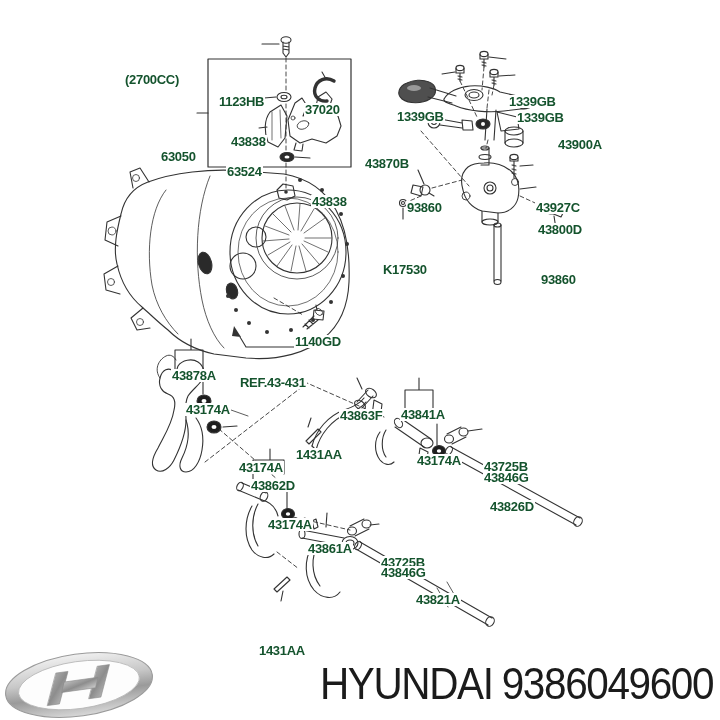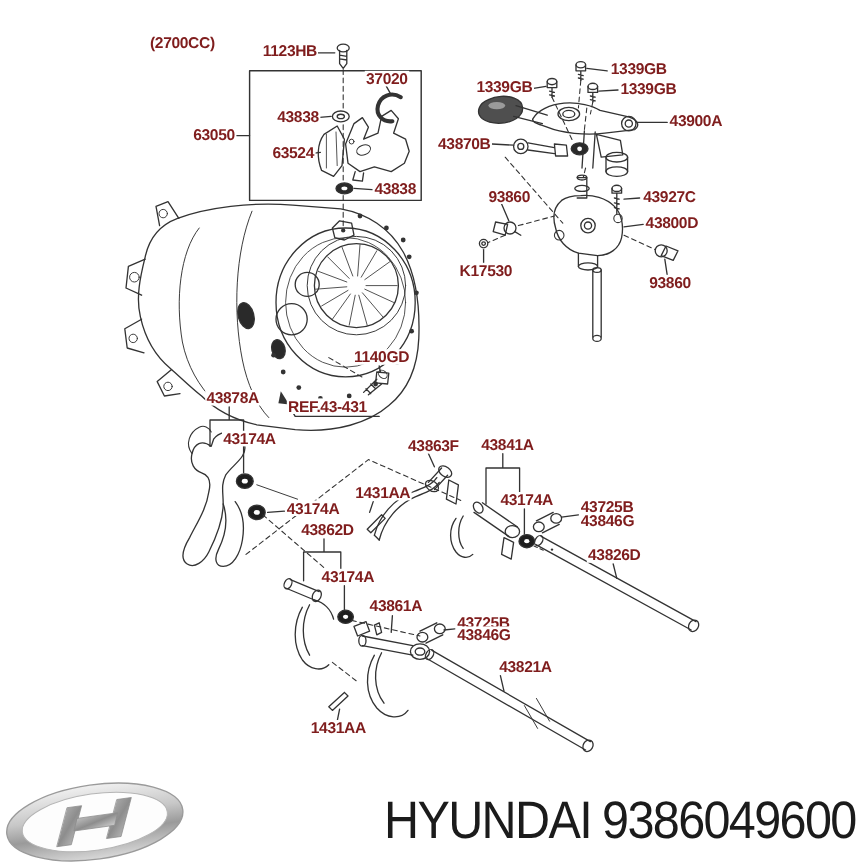--- a/index.html
+++ b/index.html
@@ -1,20 +1,20 @@
 <!DOCTYPE html>
 <html><head>
 <meta charset="utf-8">
 <style>
   html,body{margin:0;padding:0;background:#fff;}
   #stage{position:relative;width:720px;height:720px;background:#fff;overflow:hidden;
          font-family:"Liberation Sans",sans-serif;}
   #art{position:absolute;left:0;top:0;}
-  .lbl{position:absolute;font:bold 13px "Liberation Sans",sans-serif;color:#7f1d1d;
-       background:#fff;line-height:1;white-space:nowrap;padding:0 1px;letter-spacing:-0.3px;}
+  .lbl{position:absolute;font:bold 13px "Liberation Sans",sans-serif;color:#14532d;
+       background:#fff;line-height:1;white-space:nowrap;padding:0 1px;letter-spacing:-0.3px;margin-top:44px;}
   #footer-text{position:absolute;left:320px;top:662px;font-family:"Liberation Sans",sans-serif;
        font-size:44px;font-weight:400;color:#1b1b1b;letter-spacing:-1.5px;white-space:nowrap;
        transform:scaleX(.92);transform-origin:left center;line-height:1;}
   #footer-text .pn{margin-left:10px;}
 </style>
 </head>
 <body>
 
 <div id="stage">
 
@@ -322,21 +322,21 @@
     <ellipse cx="79" cy="685" rx="61" ry="23.5" fill="#fdfdfd" stroke="#b5b5b5" stroke-width="0.8"></ellipse>
     <g fill="url(#gSil2)" stroke="#8c8c8c" stroke-width="0.6">
       <path d="M45,701 L57,701 L70,670 L58,670 Z"></path>
       <path d="M87,700 L99,700 L112,669 L100,669 Z"></path>
       <path d="M61,690 L95,690 L99,680 L65,680 Z"></path>
     </g>
   </g>
 </svg>
 
 <div class="lbl" style="left:124px;top:29px">(2700CC)</div>
-<div class="lbl" style="left:218px;top:36px">1123HB</div>
+<div class="lbl" style="left:218px;top:51px">1123HB</div>
 <div class="lbl" style="left:304px;top:59px">37020</div>
 <div class="lbl" style="left:230px;top:91px">43838</div>
 <div class="lbl" style="left:160px;top:106px">63050</div>
 <div class="lbl" style="left:226px;top:121px">63524</div>
 <div class="lbl" style="left:311px;top:151px">43838</div>
 <div class="lbl" style="left:508px;top:51px">1339GB</div>
 <div class="lbl" style="left:396px;top:66px">1339GB</div>
 <div class="lbl" style="left:516px;top:67px">1339GB</div>
 <div class="lbl" style="left:557px;top:94px">43900A</div>
 <div class="lbl" style="left:364px;top:113px">43870B</div>

